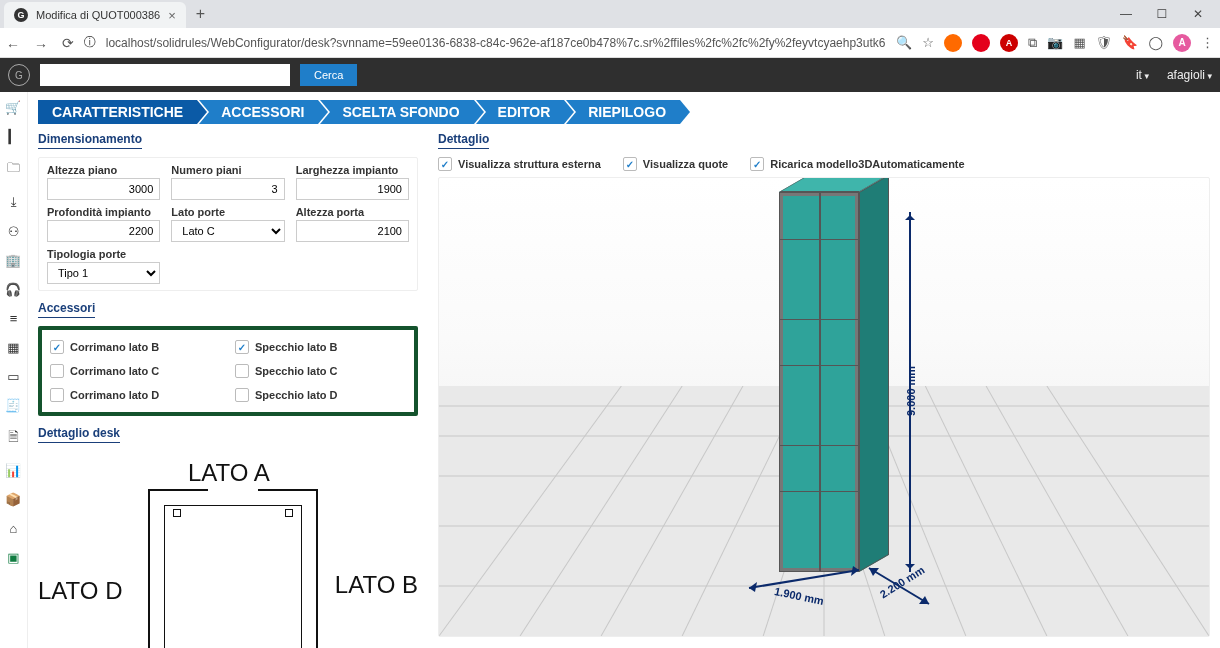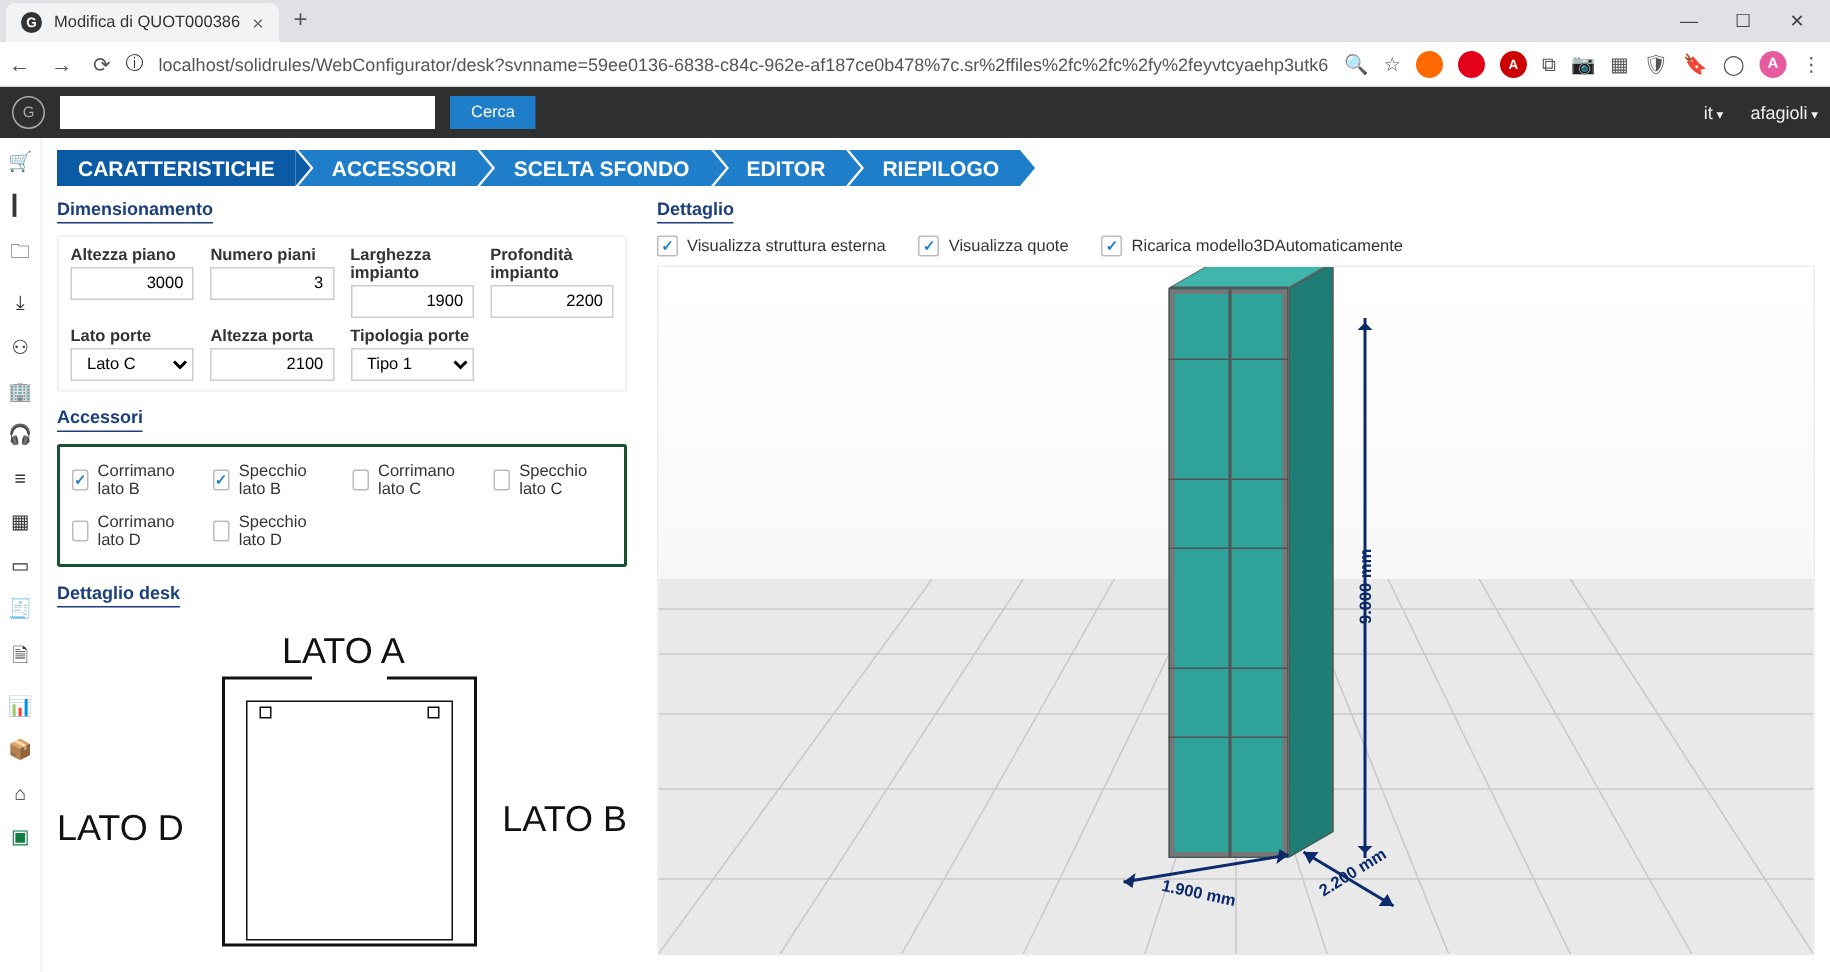--- a/index.html
+++ b/index.html
@@ -49,28 +49,28 @@
 .wstep:first-child { padding-left: 14px; }
 .wstep.active { background: #0b5aa6; }
 .wstep.active::after { border-left-color: #0b5aa6; }
 
 .content { display: flex; gap: 20px; }
 .left-col { width: 380px; }
 .right-col { flex: 1; }
 
 .section-title { font-size: 12px; font-weight: 700; color: #1a3f7a; border-bottom: 1px solid #1a3f7a; padding-bottom: 2px; margin-bottom: 8px; display: inline-block; }
 
-.form-grid { display: grid; grid-template-columns: 1fr 1fr 1fr 1fr; gap: 6px 11px; padding: 4px 0 10px 0; }
+.form-grid { display: grid; grid-template-columns: 1fr 1fr 1fr; gap: 6px 11px; padding: 4px 0 10px 0; }
 .form-field label { display:block; font-size: 11px; font-weight: 700; color: #333; margin-bottom: 2px; }
 .form-field input, .form-field select { width: 100%; height: 22px; border: 1px solid #ccc; background: #fff; padding: 0 6px; text-align: right; font-size: 11px; }
 .form-field select { text-align: left; }
 .form-grid-border { border: 1px solid #eee; padding: 6px 8px; border-radius: 2px; }
 
-.checkbox-grid { display: grid; grid-template-columns: 1fr 1fr 1fr 1fr; gap: 10px 14px; border: 2px solid #14532d; padding: 10px 8px; border-radius: 2px; }
-.cb-item { display: flex; align-items: center; gap: 6px; font-size: 11px; font-weight: 400; }
+.checkbox-grid { display: grid; grid-template-columns: 1fr 1fr; gap: 10px 14px; border: 4px solid #14532d; padding: 10px 8px; border-radius: 2px; }
+.cb-item { display: flex; align-items: center; gap: 6px; font-size: 11px; font-weight: 700; }
 .cb { width: 14px; height: 14px; border: 1px solid #bbb; border-radius: 2px; display: inline-flex; align-items: center; justify-content: center; color: #1f7ec9; font-size: 10px; }
 .cb.checked::after { content: "✓"; font-weight: bold; }
 
 
 .lati-area { margin-top: 8px; position: relative; height: 210px; }
 .lati-label { position: absolute; font-size: 24px; font-weight: 400; color: #111; font-family: Arial, sans-serif; }
 .lati-box { position: absolute; border: 2px solid #111; }
 .lati-inner { position: absolute; border: 1.5px solid #111; }
 .door-gap { position: absolute; background: #fff; }
 

